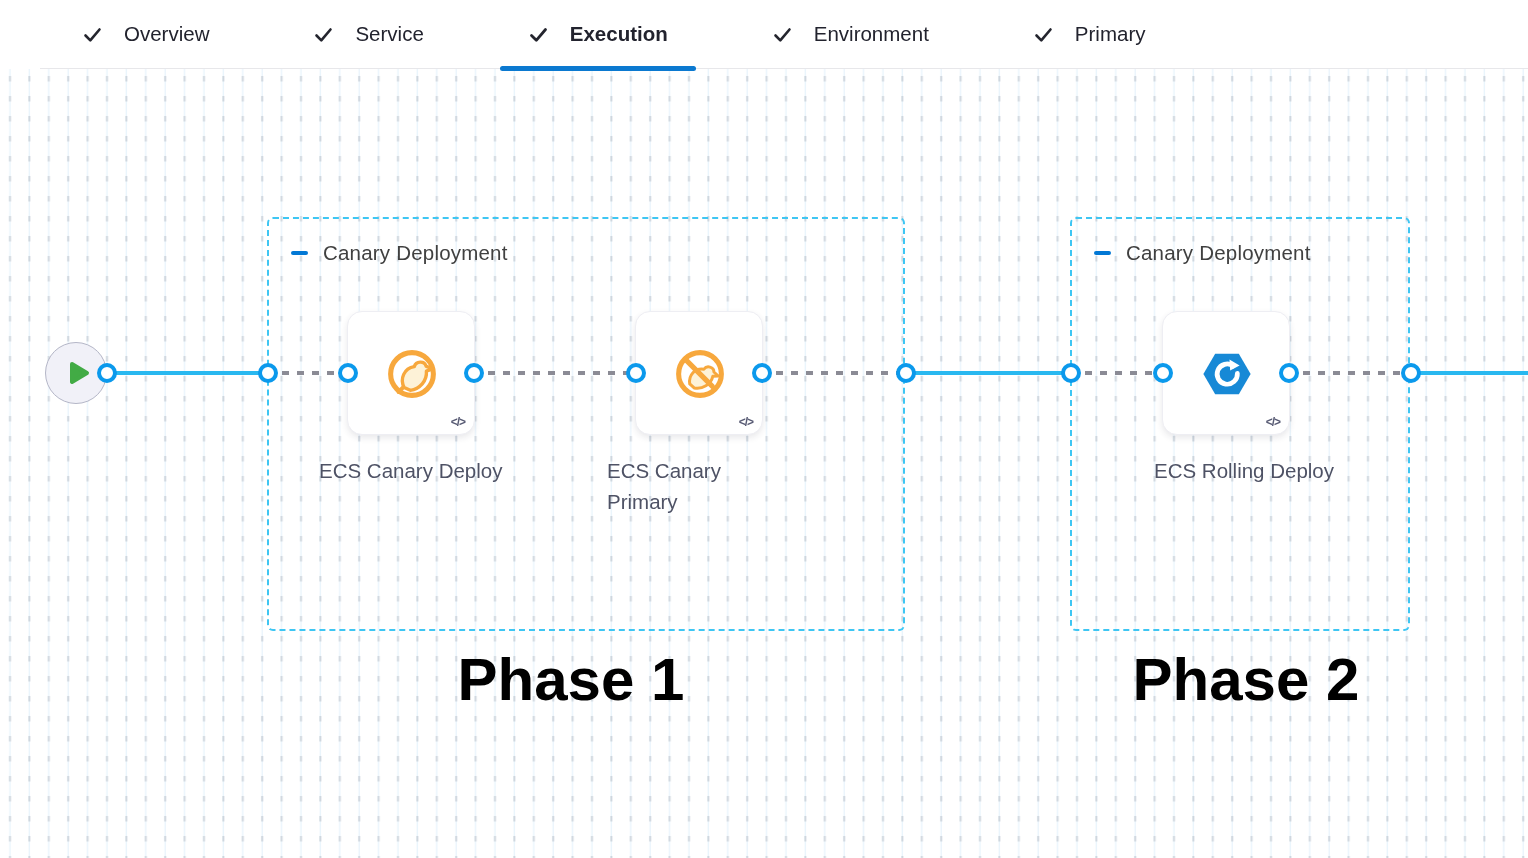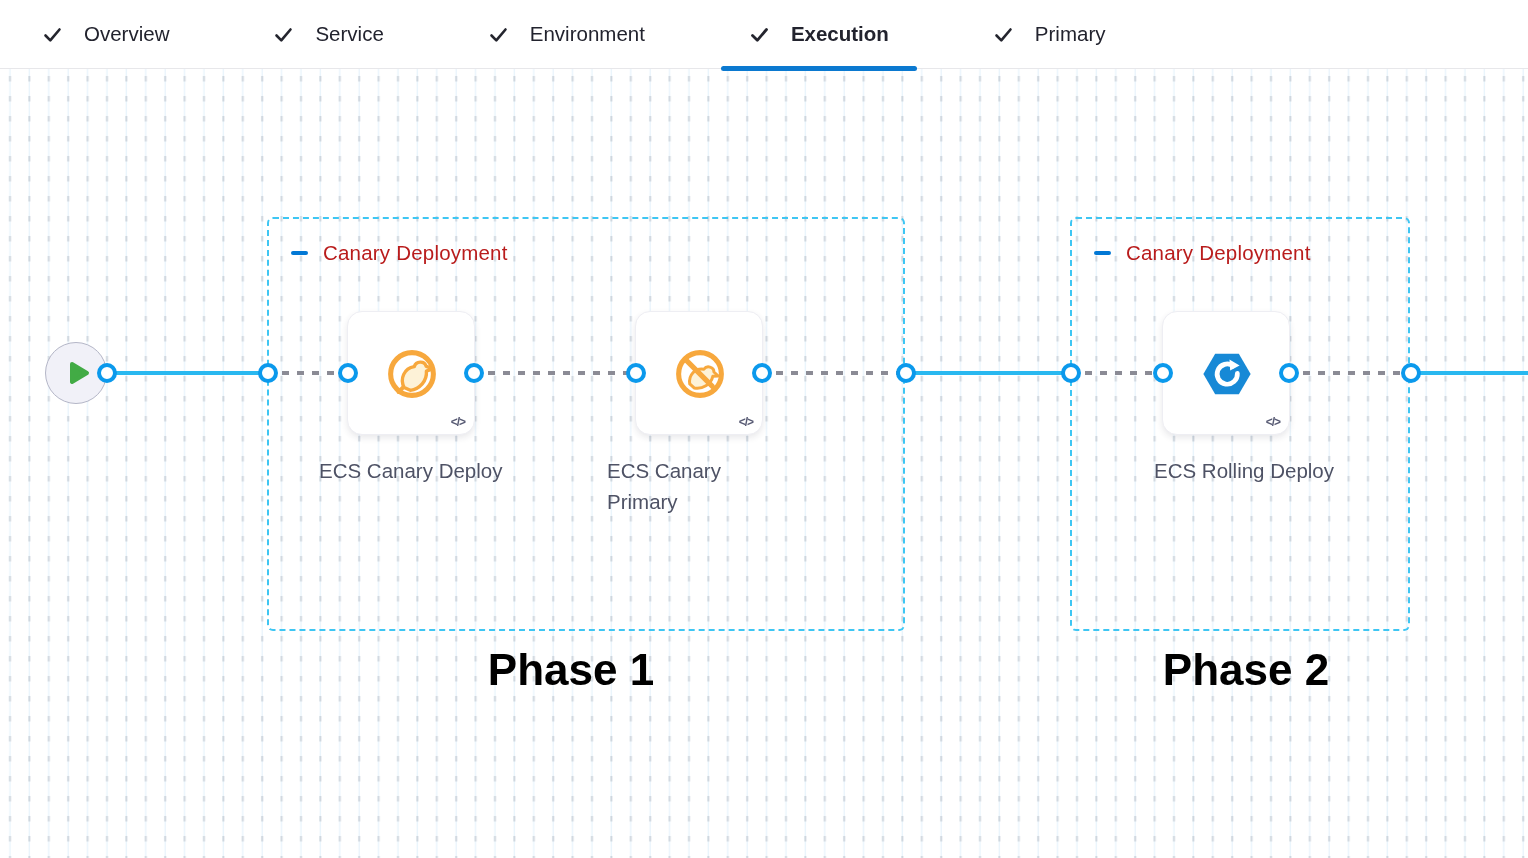--- a/index.html
+++ b/index.html
@@ -1,38 +1,38 @@
 <!DOCTYPE html>
 <html><head>
 <meta charset="utf-8">
 <style>
   * { margin:0; padding:0; box-sizing:border-box; }
   html,body { width:1528px; height:858px; overflow:hidden; background:#fff;
               font-family:"Liberation Sans", sans-serif; }
-  .app { width:1528px; height:858px; position:relative; }
+  .app { width:1528px; height:858px; position:relative;padding-left:40px; }
 
   
   .tabbar { height:69px; background:#fff; border-bottom:1px solid #e7e7ea;
             display:flex; align-items:center; padding-left:14px; gap:48px; position:relative; z-index:10;}
   .tab { display:flex; align-items:center; gap:21px; padding:0 28px; height:100%;
          position:relative; font-size:20.5px; font-weight:500; color:#22232e; cursor:pointer; }
   .tab.active { font-weight:700; }
   .tab.active::after { content:""; position:absolute; left:0; right:0; bottom:-3px;
          height:5px; background:#0b79d0; border-radius:4px; }
   .tab svg { flex:0 0 auto; }
 
   
   .canvas { position:absolute; top:69px; left:0; width:1528px; height:789px; background:#fff; }
   .grid-bg { position:absolute; inset:0; z-index:0; }
 
   
   .group { position:absolute; border:2px dashed #3ec6f3; border-radius:6px; z-index:1; background:transparent; }
   .group-header { position:absolute; display:flex; align-items:center; gap:15px; z-index:2; }
   .collapse-minus { width:17px; height:4px; background:#0278d5; border-radius:2px; cursor:pointer; }
-  .group-title { font-size:20.5px; color:#b91c1c; letter-spacing:.2px; }
+  .group-title { font-size:20.5px; color:#404040; letter-spacing:.2px; }
 
   
   .line { position:absolute; z-index:2; }
   .line.solid { height:4px; background:#29b8f0; top:302px; }
   .line.dashed { height:4px; top:302px;
       background:repeating-linear-gradient(90deg,#8b8b95 0 7px,transparent 7px 15px); }
   .dot { position:absolute; width:20px; height:20px; border-radius:50%;
          background:#fff; border:4.5px solid #0b99ec; top:294px; z-index:5; cursor:pointer; }
 
   
@@ -45,51 +45,51 @@
         border:1px solid #eeeef3; border-radius:15px; z-index:4;
         box-shadow:0 3px 6px rgba(40,41,61,.10); cursor:pointer; }
   .step-icon { position:absolute; left:37px; top:35px; }
   .code-badge { position:absolute; right:9px; bottom:5px; font-size:12px; font-weight:700;
         color:#585b74; letter-spacing:-1px; }
 
   .step-label { position:absolute; top:386px; width:184px; text-align:left;
         font-size:20.5px; font-weight:500; line-height:31px; color:#4e5265; z-index:3; }
 
   .phase-label { position:absolute; top:576px; width:400px; text-align:center;
-        font-size:44px; font-weight:700; color:#000; z-index:6; }
+        font-size:60px; font-weight:700; color:#000; z-index:6; }
 </style>
 </head>
 <body>
 
 <div class="app">
 
   <header class="tabbar">
     <div class="tab">
       <svg width="21" height="21" viewBox="0 0 21 21">
           <path d="M3.5 11.5 L8.3 16.3 L17.5 5.5" fill="none" stroke="#24252e" stroke-width="2.6" stroke-linecap="round" stroke-linejoin="round"></path>
         </svg>
       <span>Overview</span>
     </div>
     <div class="tab">
       <svg width="21" height="21" viewBox="0 0 21 21">
           <path d="M3.5 11.5 L8.3 16.3 L17.5 5.5" fill="none" stroke="#24252e" stroke-width="2.6" stroke-linecap="round" stroke-linejoin="round"></path>
         </svg>
       <span>Service</span>
     </div>
+    <div class="tab active">
+      <svg width="21" height="21" viewBox="0 0 21 21">
+          <path d="M3.5 11.5 L8.3 16.3 L17.5 5.5" fill="none" stroke="#24252e" stroke-width="2.8" stroke-linecap="round" stroke-linejoin="round"></path>
+        </svg>
+      <span>Execution</span>
+    </div>
     <div class="tab">
       <svg width="21" height="21" viewBox="0 0 21 21">
           <path d="M3.5 11.5 L8.3 16.3 L17.5 5.5" fill="none" stroke="#24252e" stroke-width="2.6" stroke-linecap="round" stroke-linejoin="round"></path>
         </svg>
       <span>Environment</span>
-    </div>
-    <div class="tab active">
-      <svg width="21" height="21" viewBox="0 0 21 21">
-          <path d="M3.5 11.5 L8.3 16.3 L17.5 5.5" fill="none" stroke="#24252e" stroke-width="2.8" stroke-linecap="round" stroke-linejoin="round"></path>
-        </svg>
-      <span>Execution</span>
     </div>
     <div class="tab">
       <svg width="21" height="21" viewBox="0 0 21 21">
           <path d="M3.5 11.5 L8.3 16.3 L17.5 5.5" fill="none" stroke="#24252e" stroke-width="2.6" stroke-linecap="round" stroke-linejoin="round"></path>
         </svg>
       <span>Primary</span>
     </div>
   </header>
 
   <div class="canvas">

